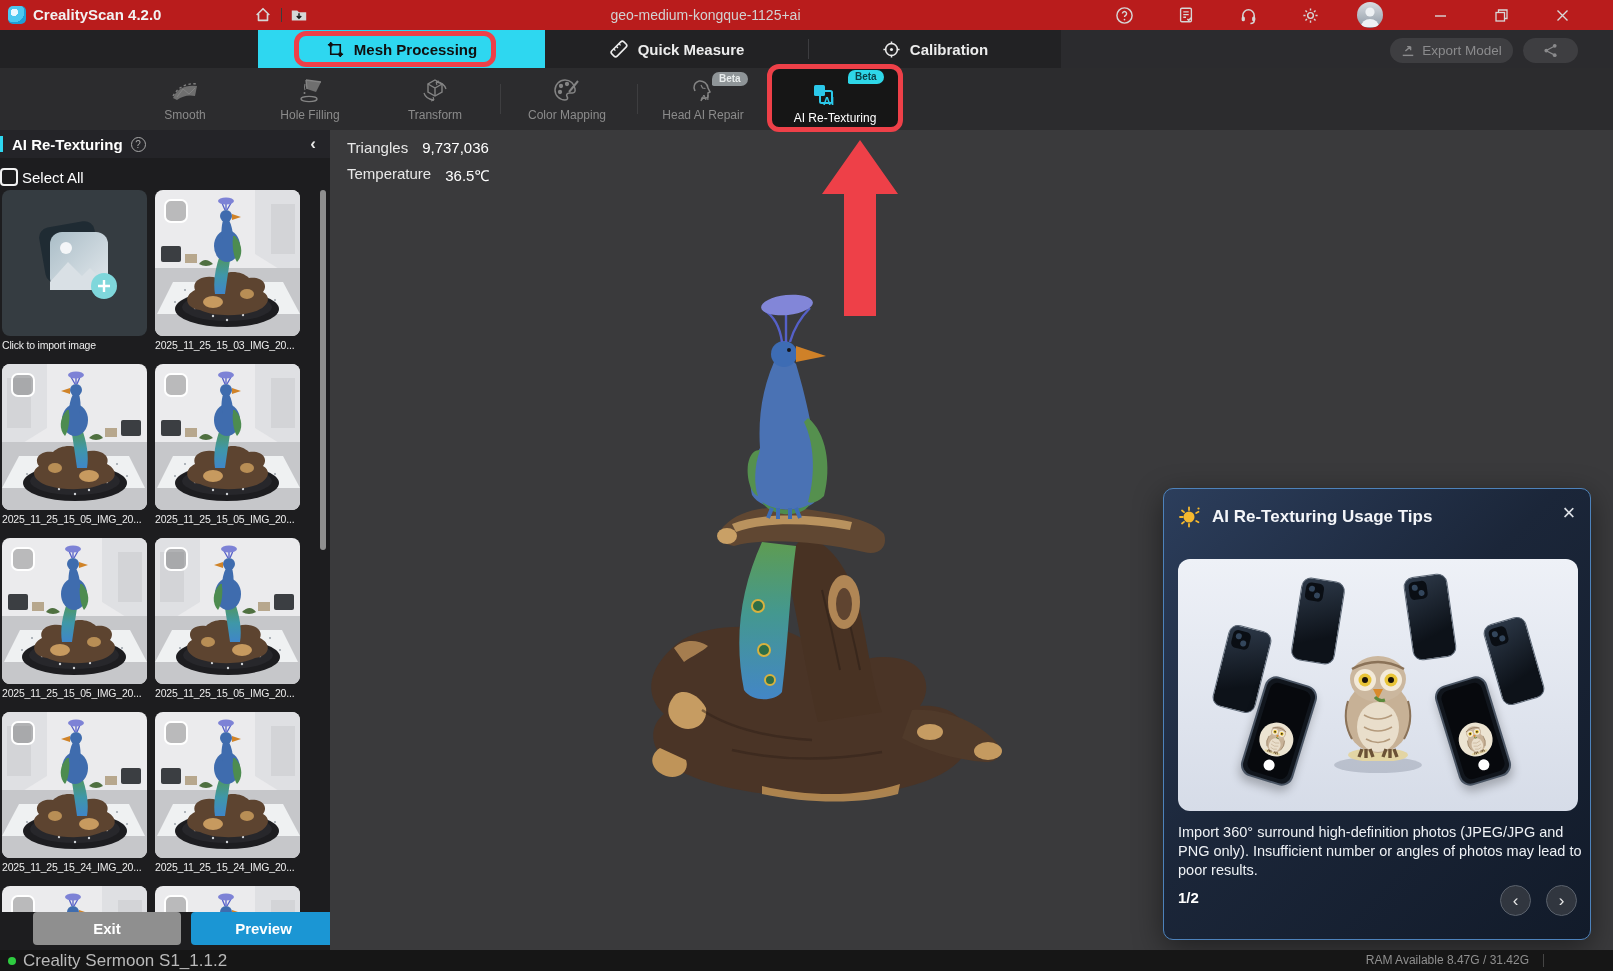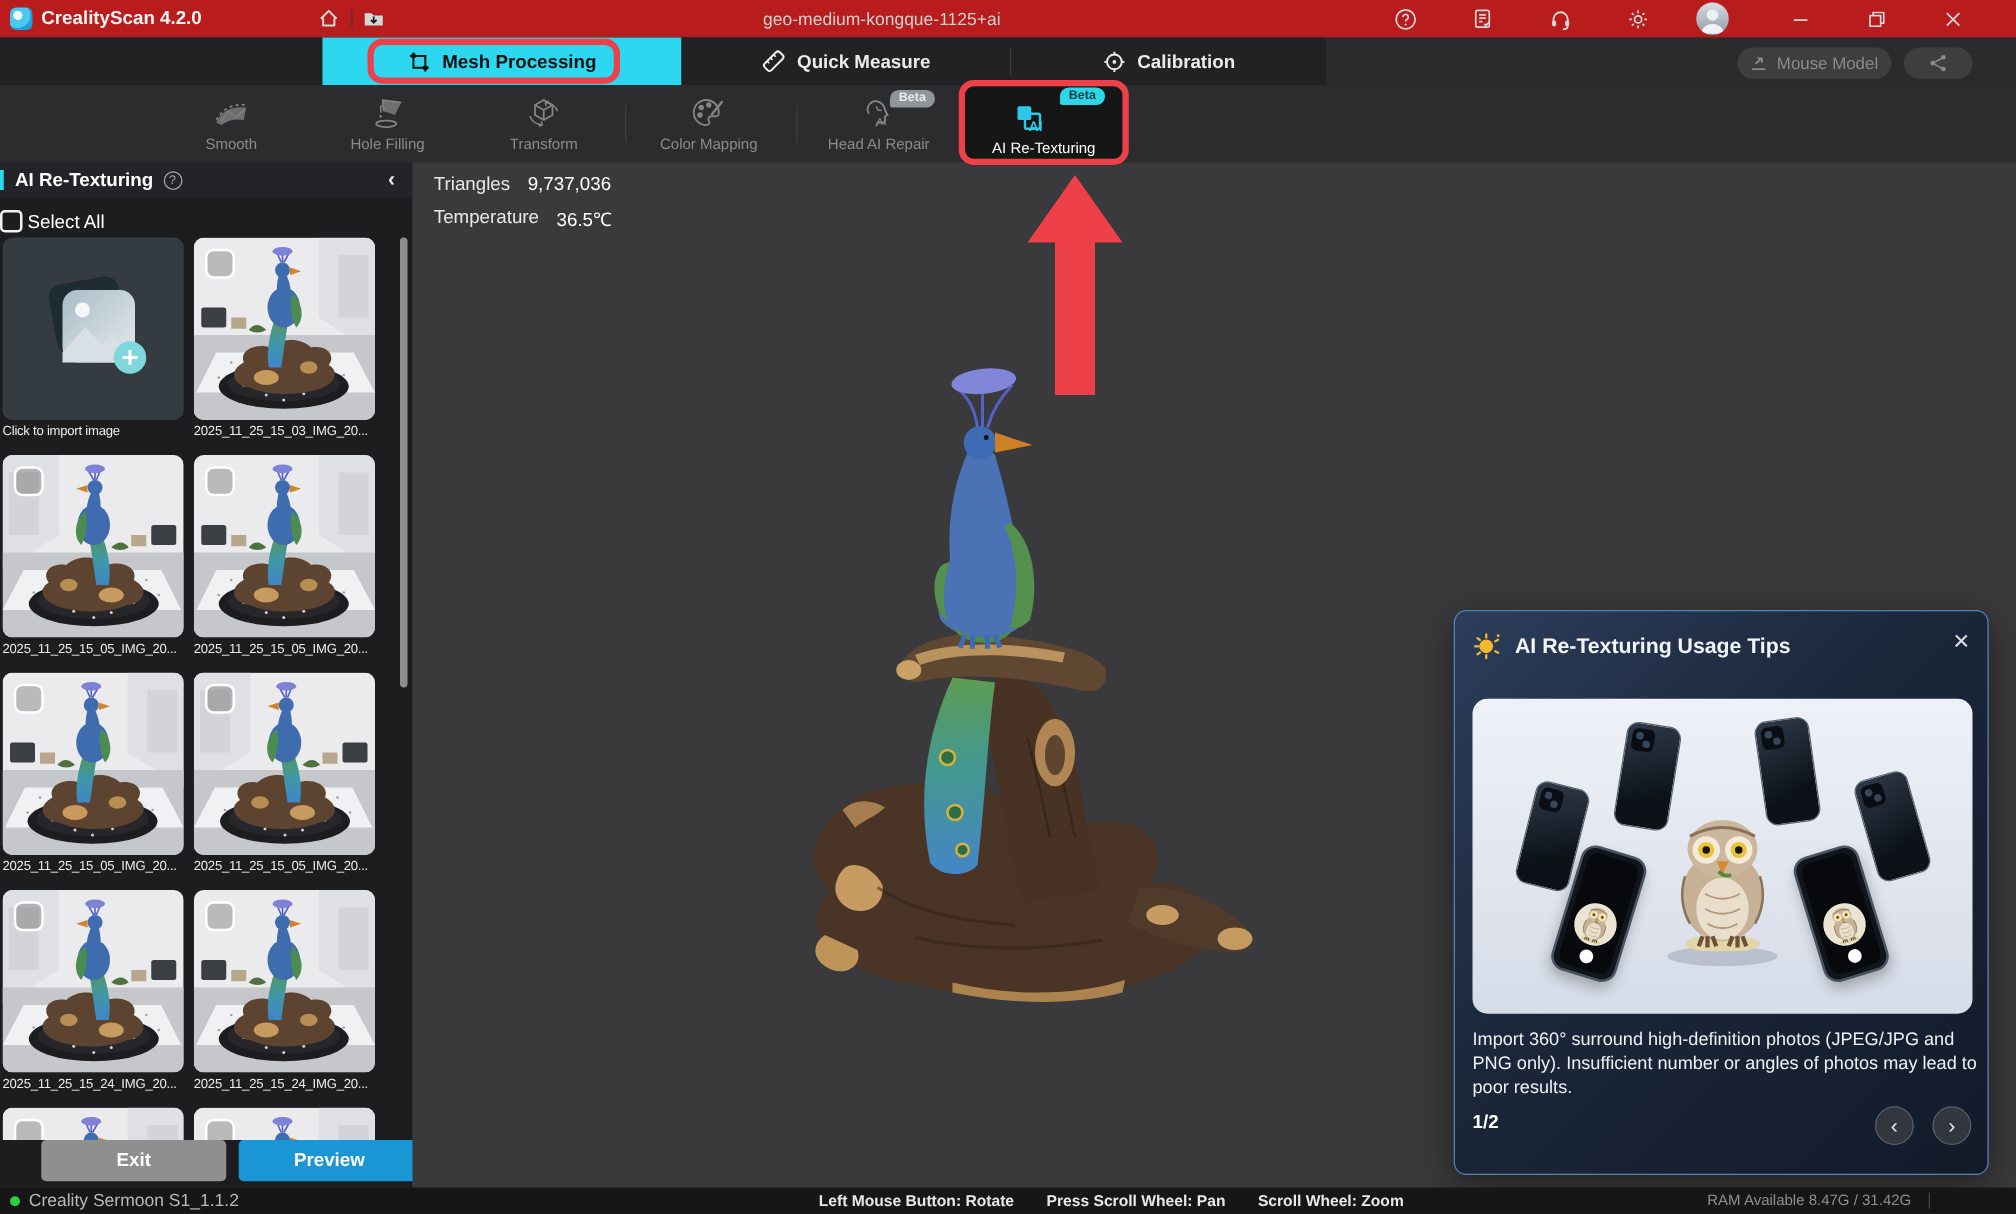--- a/index.html
+++ b/index.html
@@ -90,21 +90,21 @@
     border-radius:50%; background:#ece4d2; display:flex; align-items:center; justify-content:center; }
   .tipsBody { left:14px; top:334px; width:404px; color:#eef1f5; font-size:14.5px; line-height:19px; }
   .tipsPage { left:14px; top:400px; color:#fff; font-size:15px; font-weight:bold; }
   .navCircle { top:396px; width:31px; height:31px; border-radius:50%; background:#31363f; border:1px solid #5a616c;
     color:#e8e8e8; font-size:17px; display:flex; align-items:center; justify-content:center; }
   .tipsClose { left:394px; top:14px; width:22px; height:22px; color:#dfe3e8; font-size:22px; line-height:20px; text-align:center; }
 
   
   #statusbar { left:0; top:950px; width:1613px; height:21px; background:#161616; }
   .dot { left:8px; top:7px; width:8px; height:8px; border-radius:50%; background:#2ecc40; }
-  .devTxt { left:23px; top:0; height:21px; line-height:21px; color:#b9b9b9; font-size:14px; }
+  .devTxt { left:23px; top:0; height:21px; line-height:21px; color:#b9b9b9; font-size:17px; }
   .hints { left:655px; top:0; height:21px; display:flex; align-items:center; gap:26px;
     color:#e9e9e9; font-size:12.5px; font-weight:bold; }
   .ramTxt { right:84px; top:0; height:21px; line-height:21px; color:#8f8f8f; font-size:12px; }
   .sbSep { left:1543px; top:4px; width:1px; height:13px; background:#454545; }
 </style>
 </head>
 <body>
 
 <svg width="0" height="0" style="position:absolute">
   <defs>
@@ -293,21 +293,21 @@
         <span>Calibration</span>
       </div>
     </div>
     <div class="abs pillBtn" style="left:1390px;width:123px">
       <span style="display:flex">
         <svg width="14" height="14" viewBox="0 0 16 16" fill="none" stroke="#8b8b8d" stroke-width="1.6">
             <path d="M2,13 h12"></path>
             <path d="M5,8 L11,3 M11,3 h-4 M11,3 v4"></path>
           </svg>
       </span>
-      <span>Mouse Model</span>
+      <span>Export Model</span>
     </div>
     <div class="abs pillBtn" style="left:1523px;width:55px">
       <span style="display:flex">
         <svg width="15" height="15" viewBox="0 0 16 16" fill="#8b8b8d">
             <circle cx="12.5" cy="3" r="2"></circle>
             <circle cx="3.5" cy="8" r="2"></circle>
             <circle cx="12.5" cy="13" r="2"></circle>
             <path d="M4.5,7.4 L11.5,3.8 M4.5,8.8 L11.5,12.4" stroke="#8b8b8d" stroke-width="1.3"></path>
           </svg>
       </span>
@@ -632,22 +632,17 @@
 
     <div class="abs tipsBody">Import 360° surround high-definition photos (JPEG/JPG and PNG only). Insufficient number or angles of photos may lead to poor results.</div>
     <div class="abs tipsPage">1/2</div>
     <div class="abs navCircle" style="left:336px">‹</div>
     <div class="abs navCircle" style="left:382px">›</div>
   </div>
 
   <div class="abs" id="statusbar">
     <span class="abs dot"></span>
     <span class="abs devTxt">Creality Sermoon S1_1.1.2</span>
-    <div class="abs hints">
-      <span>Left Mouse Button: Rotate</span>
-      <span>Press Scroll Wheel: Pan</span>
-      <span>Scroll Wheel: Zoom</span>
-    </div>
     <span class="abs ramTxt">RAM Available 8.47G / 31.42G</span>
     <span class="abs sbSep"></span>
   </div>
 
 </div>
 
 </body></html>

